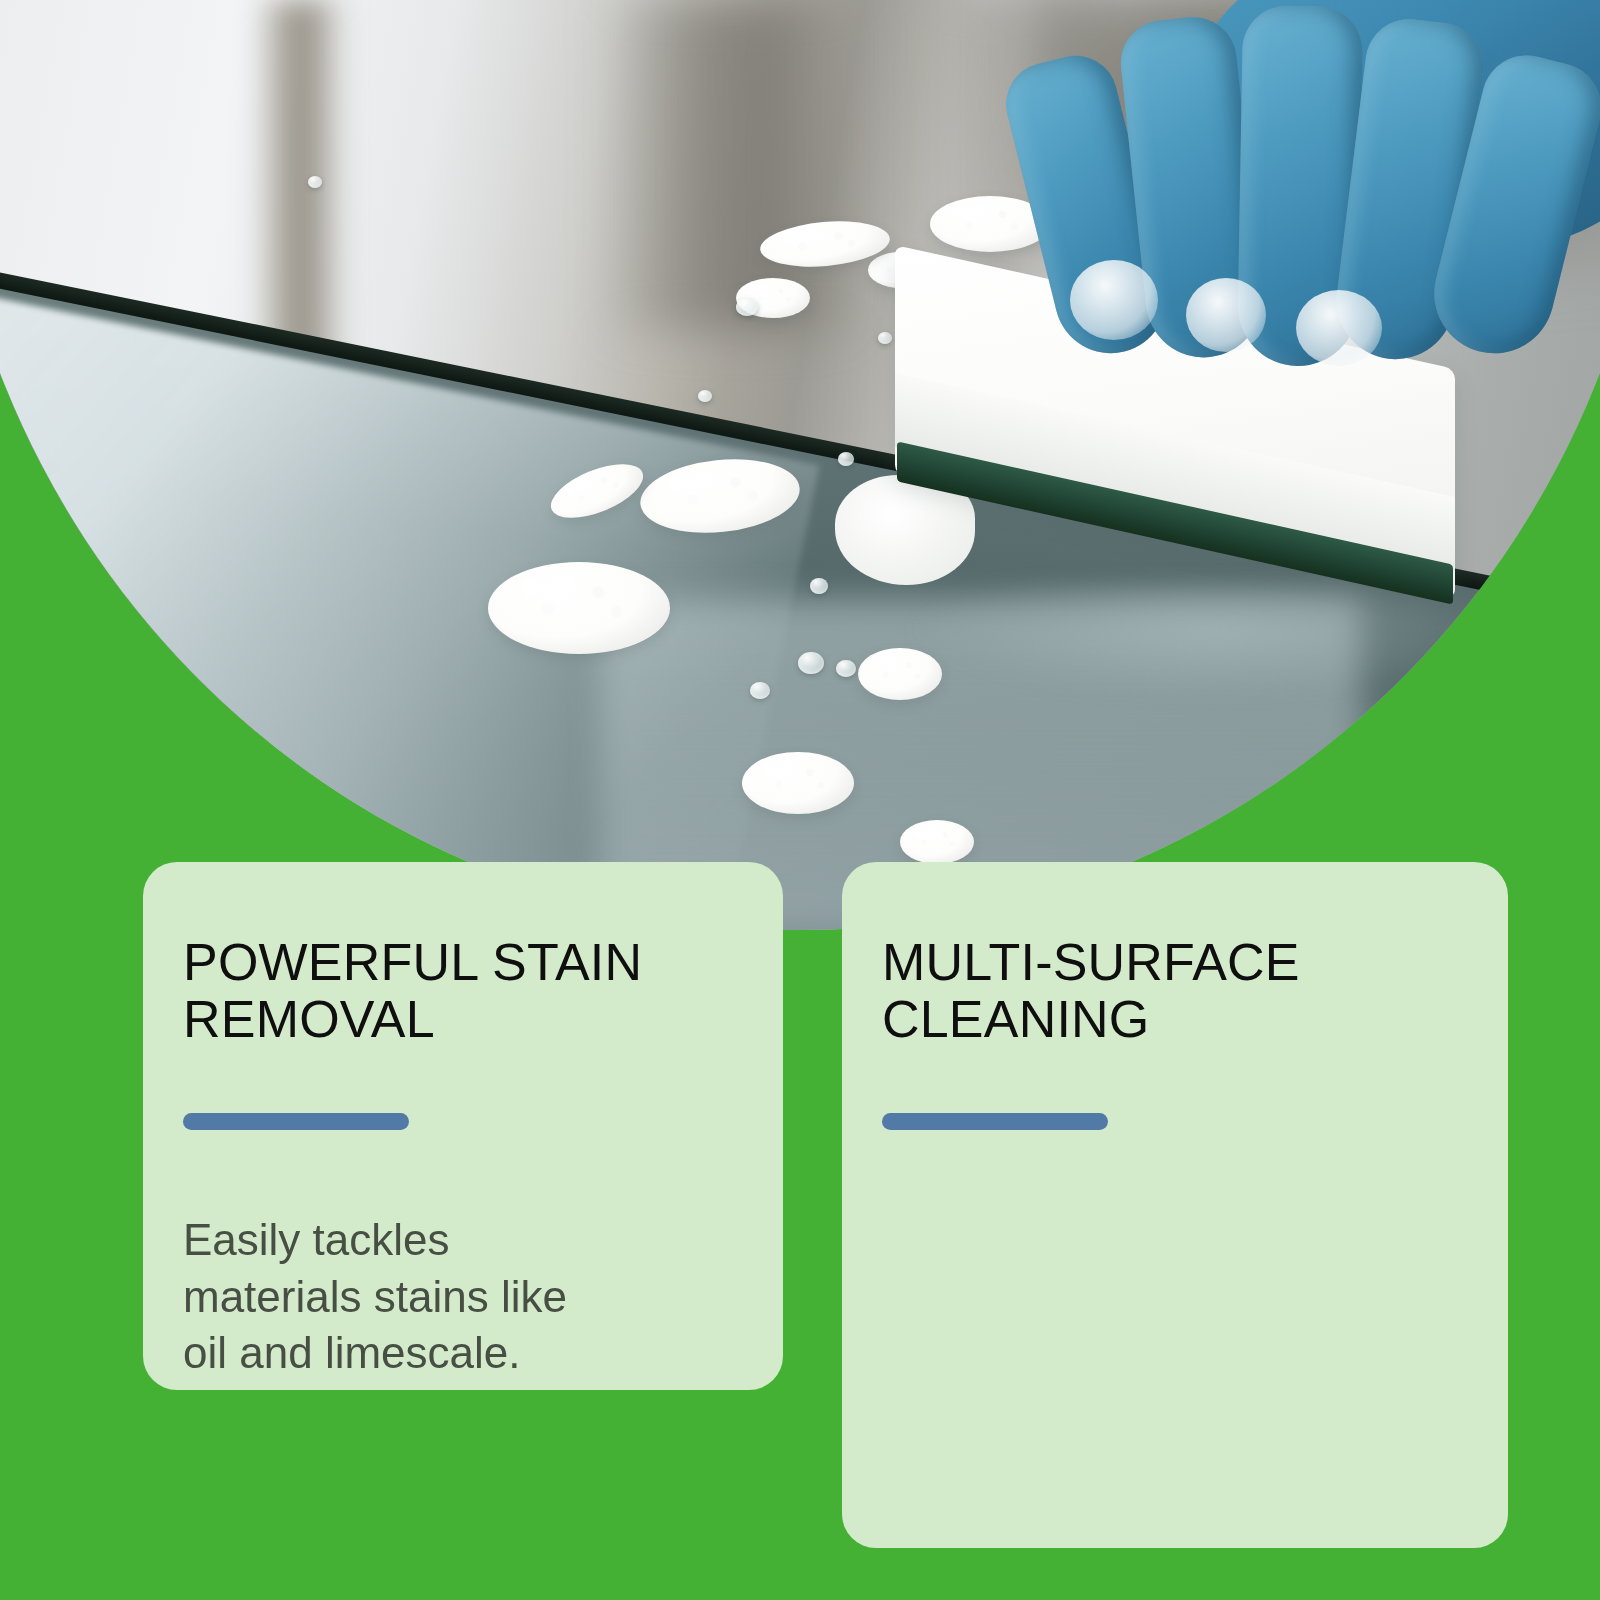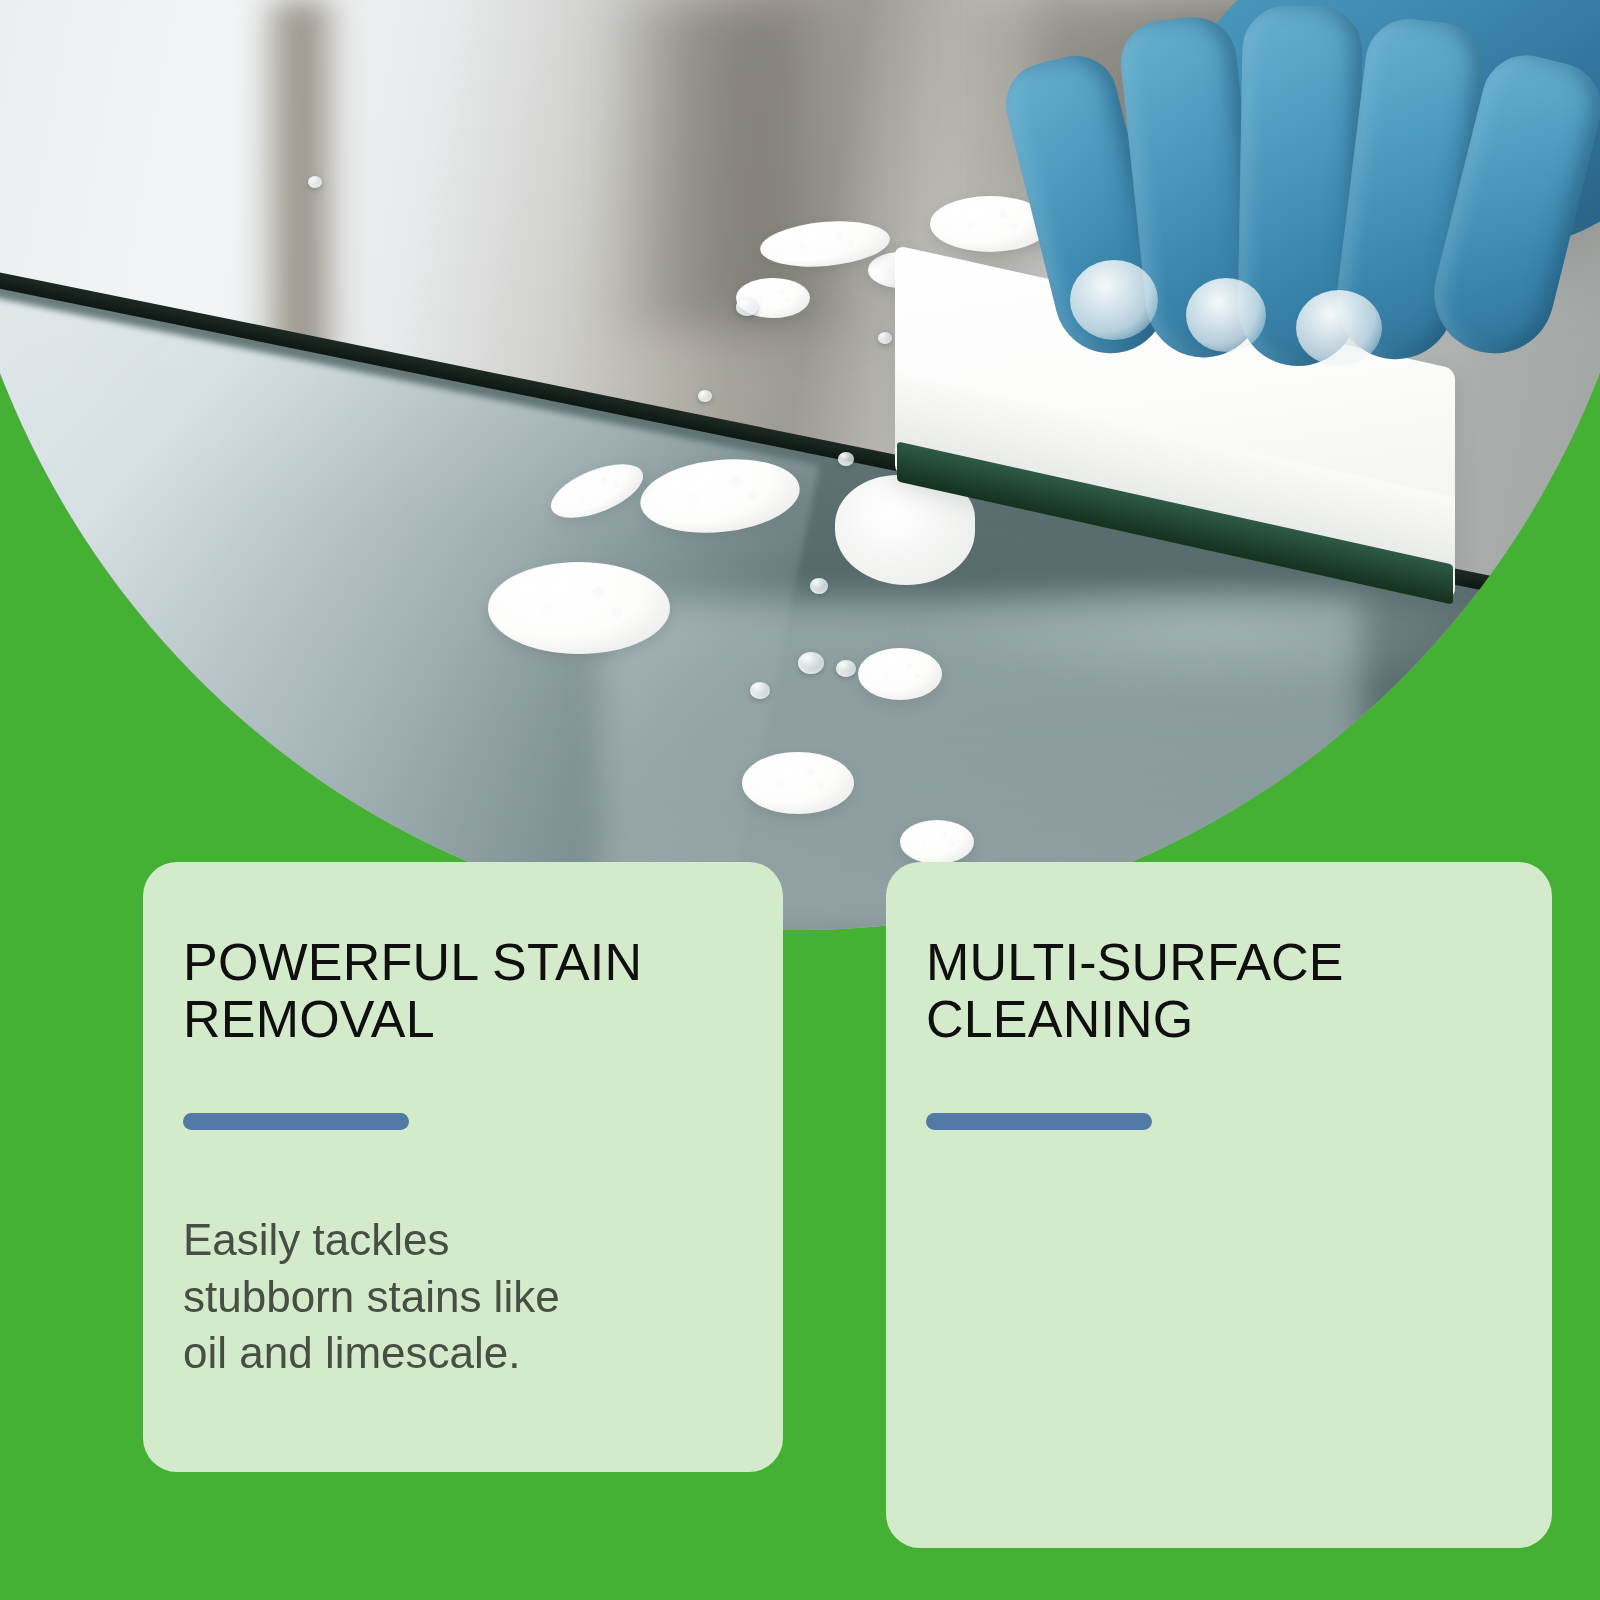--- a/index.html
+++ b/index.html
@@ -213,22 +213,22 @@
   }
 
   
   .card {
     position:absolute;
     background:#d4ebcb;
     border-radius:34px;
     z-index:5;
     padding:72px 40px 0 40px;
   }
-  #card-left  { left:143px; top:862px; width:640px; height:610px; }
-  #card-right { left:842px; top:862px; width:666px; height:686px;margin-left:44px; }
+  #card-left  { left:143px; top:862px; width:640px; height:528px; }
+  #card-right { left:842px; top:862px; width:666px; height:686px; }
 
   .card-title {
     font-size:52px;
     font-weight:400;
     line-height:1.09;
     letter-spacing:.2px;
     color:#0f0f0f;
     white-space:pre-line;
   }
   .card-divider {
@@ -307,21 +307,21 @@
         <div class="foam-on-finger" style="left:286px;top:330px;width:86px;height:76px;"></div>
       </div>
     </div>
   </div>
 
   <div class="card" id="card-left">
     <div class="card-title">POWERFUL STAIN
 REMOVAL</div>
     <div class="card-divider"></div>
     <div class="card-body">Easily tackles
-stubborn stains like
+materials stains like
 oil and limescale.</div>
   </div>
 
   <div class="card" id="card-right">
     <div class="card-title">MULTI-SURFACE
 CLEANING</div>
     <div class="card-divider"></div>
   </div>
 
 </div>

